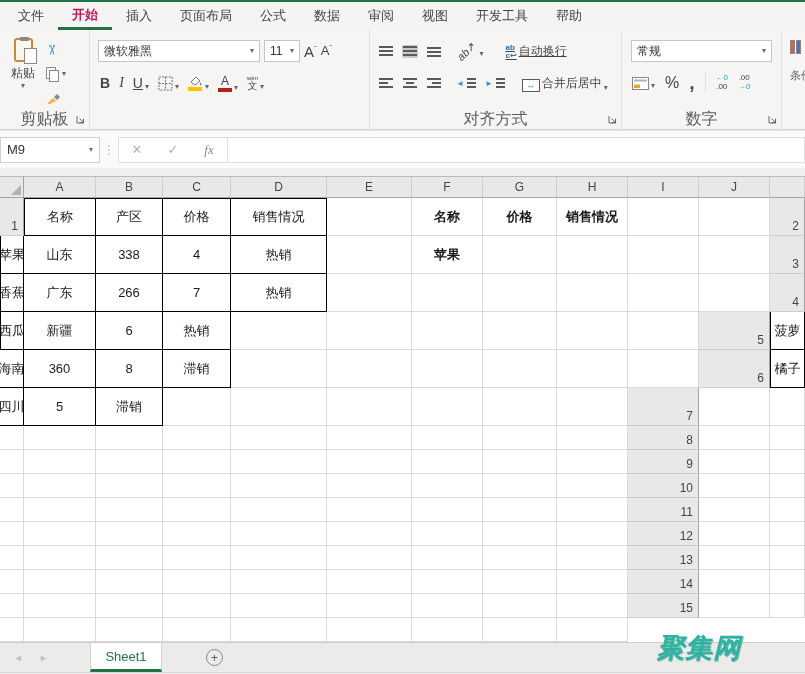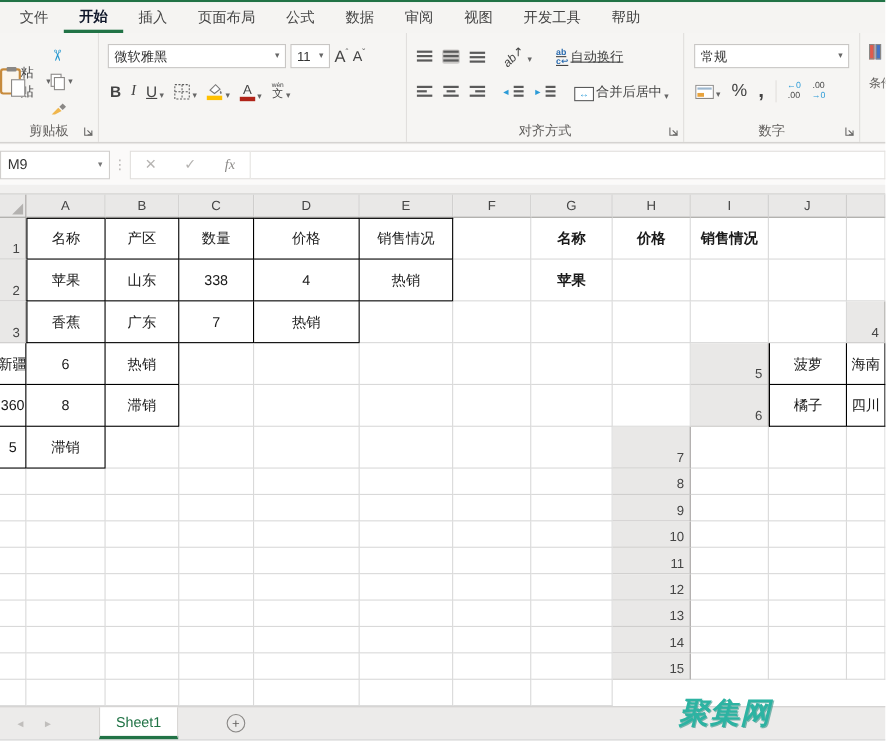--- a/index.html
+++ b/index.html
@@ -4,33 +4,33 @@
 <style>
   * { margin:0; padding:0; box-sizing:border-box; }
   html,body { width:805px; height:674px; overflow:hidden; background:#fff;
     font-family:"Liberation Sans","DejaVu Sans",sans-serif; }
   body { position:relative; }
 
   
   .top-accent { height:2px; background:#217346; }
   .tabbar { height:28px; background:#f5f4f2; display:flex; align-items:stretch; padding-left:4px; }
   .rtab { font-size:13px; color:#444; padding:0 14px; display:flex; align-items:center; cursor:default; }
-  .rtab.active { color:#0f172a; font-weight:700; border-bottom:3px solid #217346;text-align:center; }
+  .rtab.active { color:#be185d; font-weight:700; border-bottom:3px solid #217346;text-align:center; }
 
   
   .ribbon { height:100px; background:#f6f5f3; border-bottom:1px solid #d5d3d1; display:flex; }
   .grp { display:flex; flex-direction:column; border-right:1px solid #e1dfdd; position:relative; }
   .grp-body { flex:1; padding-top:8px; }
   .grp-foot { height:20px; display:flex; align-items:center; justify-content:center;
-    font-size:12px; color:#605e5c; position:relative; }
+    font-size:16px; color:#605e5c; position:relative; }
   .launcher { position:absolute; right:3px; bottom:4px; width:11px; height:11px; }
 
   .g-clip { width:90px; }
   .clip-body { display:flex; }
-  .paste-btn { width:46px; display:flex; flex-direction:row; align-items:center;justify-content:space-between; }
+  .paste-btn { width:46px; display:flex; flex-direction:column; align-items:center; }
   .clipboard { width:19px; height:24px; border:2px solid #c78a3b; border-radius:3px; position:relative; background:#fbf6ee; }
   .clipboard .clip-top { position:absolute; top:-3px; left:4px; width:9px; height:4px; background:#8a8886; border-radius:1px; }
   .clipboard .page { position:absolute; right:-6px; bottom:-4px; width:13px; height:16px; background:#fff; border:1px solid #8a8886; }
   .paste-label { font-size:12px; color:#444; margin-top:3px; }
   .mini-col { display:flex; flex-direction:column; justify-content:flex-start; gap:6px; padding-top:3px; }
   .mini-btn { display:flex; align-items:center; gap:3px; height:18px; }
   .cut-glyph { color:#2196cf; font-size:14px; display:inline-block; transform:rotate(90deg); }
   .copy-ic { position:relative; width:13px; height:15px; }
   .copy-ic i { position:absolute; width:10px; height:12px; background:#fff; border:1px solid #8a8886; display:block; }
   .copy-ic i:first-child { left:0; top:0; }
@@ -410,21 +410,20 @@
     <div class="cell hdr">E</div>
     <div class="cell hdr">F</div>
     <div class="cell hdr">G</div>
     <div class="cell hdr">H</div>
     <div class="cell hdr">I</div>
     <div class="cell hdr">J</div>
     <div class="cell hdr"></div>
     <div class="cell rowhdr">1</div>
     <div class="cell tb tb-l tb-t">名称</div>
     <div class="cell tb tb-t">产区</div>
-    <div class="cell tb tb-t">数量</div>
     <div class="cell tb tb-t">价格</div>
     <div class="cell tb tb-t">销售情况</div>
     <div class="cell"></div>
     <div class="cell xb">名称</div>
     <div class="cell xb">价格</div>
     <div class="cell xb">销售情况</div>
     <div class="cell"></div>
     <div class="cell"></div>
     <div class="cell rowhdr">2</div>
     <div class="cell tb tb-l">苹果</div>
@@ -434,29 +433,31 @@
     <div class="cell tb">热销</div>
     <div class="cell"></div>
     <div class="cell xb">苹果</div>
     <div class="cell"></div>
     <div class="cell"></div>
     <div class="cell"></div>
     <div class="cell"></div>
     <div class="cell rowhdr">3</div>
     <div class="cell tb tb-l">香蕉</div>
     <div class="cell tb">广东</div>
+    <div class="cell tb">266</div>
     <div class="cell tb">7</div>
     <div class="cell tb">热销</div>
     <div class="cell"></div>
     <div class="cell"></div>
     <div class="cell"></div>
     <div class="cell"></div>
     <div class="cell"></div>
     <div class="cell"></div>
     <div class="cell rowhdr">4</div>
+    <div class="cell tb tb-l">西瓜</div>
     <div class="cell tb">新疆</div>
     <div class="cell tb">6</div>
     <div class="cell tb">热销</div>
     <div class="cell"></div>
     <div class="cell"></div>
     <div class="cell"></div>
     <div class="cell"></div>
     <div class="cell"></div>
     <div class="cell"></div>
     <div class="cell rowhdr">5</div>
@@ -595,13 +596,13 @@
 <div class="sheetbar">
   <div class="nav">
     <span>◄</span>
     <span>►</span>
   </div>
   <div class="stab">Sheet1</div>
   <div class="addsheet">+</div>
 </div>
 <div class="statusbar"></div>
 
-<div class="watermark" style="color: rgb(45, 179, 162);">聚集网</div>
+<div class="watermark" style="color: rgb(45, 179, 162); margin-left: 40px;">聚集网</div>
 
 </body></html>

